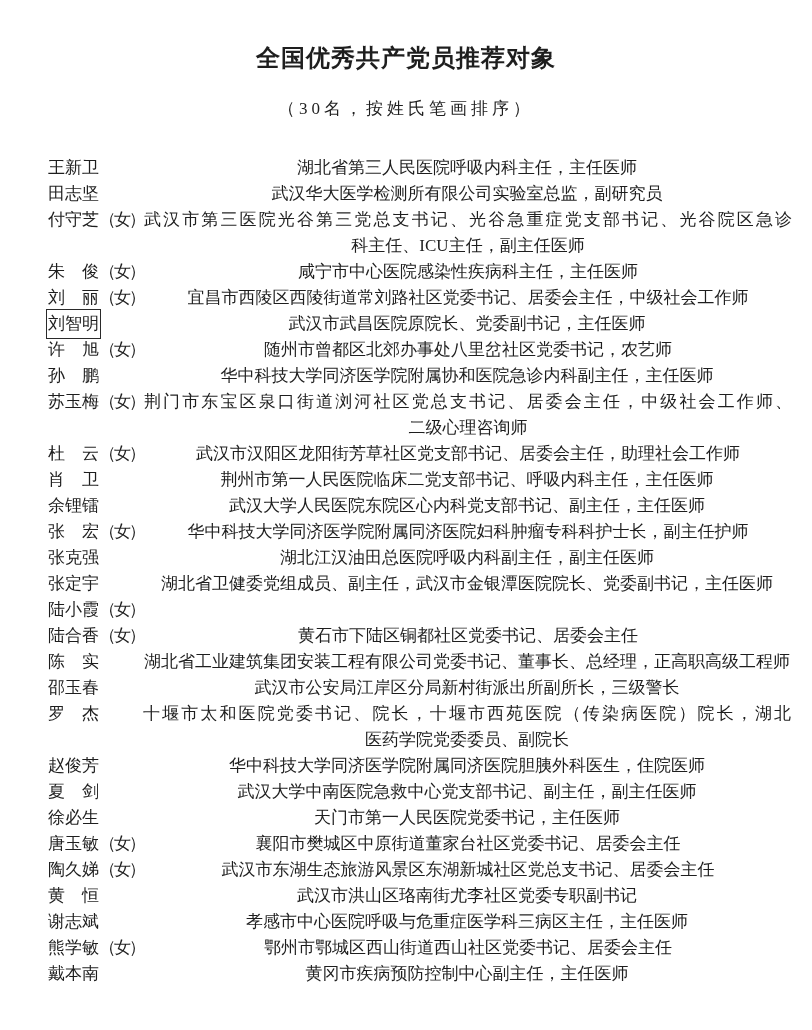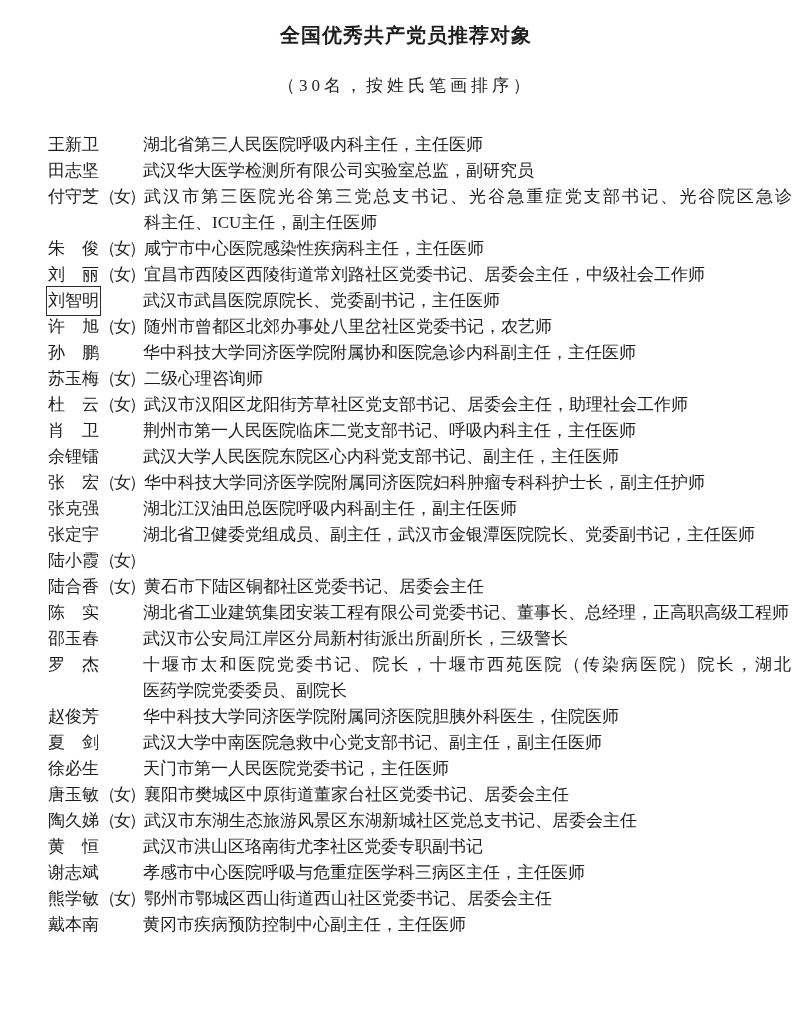--- a/index.html
+++ b/index.html
@@ -10,23 +10,23 @@
     font-family: "Liberation Serif", "DejaVu Serif", serif;
   }
   .page {
     position: relative;
     width: 812px; height: 1030px;
     background: #ffffff;
     overflow: hidden;
   }
   .doc-title {
     margin: 0;
-    padding-top: 20px;
-    text-align: center;
-    font-size: 20px;
+    padding-top: 43px;
+    text-align: center;
+    font-size: 24px;
     line-height: 30px;
     font-weight: bold;
     letter-spacing: 1px;
   }
   .doc-subtitle {
     margin-top: 24px;
     text-align: center;
     font-size: 17px;
     line-height: 24px;
     letter-spacing: 4px;
@@ -57,20 +57,21 @@
     text-align: center;
   }
   .gender {
     letter-spacing: -2px;
   }
   .desc {
     width: 648px;
   }
   .desc .dline {
     white-space: nowrap;
+    text-align: center;
   }
   .desc .jline {
     white-space: normal;
     text-align: justify;
     text-align-last: justify;
     text-justify: inter-ideograph;
   }
 </style>
 </head>
 <body>
@@ -124,20 +125,21 @@
       </div>
       <div class="entry">
         <div class="name-cell"><span class="name">孙　鹏</span></div>
         <div class="desc">
           <div class="dline">华中科技大学同济医学院附属协和医院急诊内科副主任，主任医师</div>
         </div>
       </div>
       <div class="entry">
         <div class="name-cell"><span class="name">苏玉梅</span><span class="gender">（女）</span></div>
         <div class="desc">
+          <div class="dline jline">荆门市东宝区泉口街道浏河社区党总支书记、居委会主任，中级社会工作师、</div>
           <div class="dline">二级心理咨询师</div>
         </div>
       </div>
       <div class="entry">
         <div class="name-cell"><span class="name">杜　云</span><span class="gender">（女）</span></div>
         <div class="desc">
           <div class="dline">武汉市汉阳区龙阳街芳草社区党支部书记、居委会主任，助理社会工作师</div>
         </div>
       </div>
       <div class="entry">

